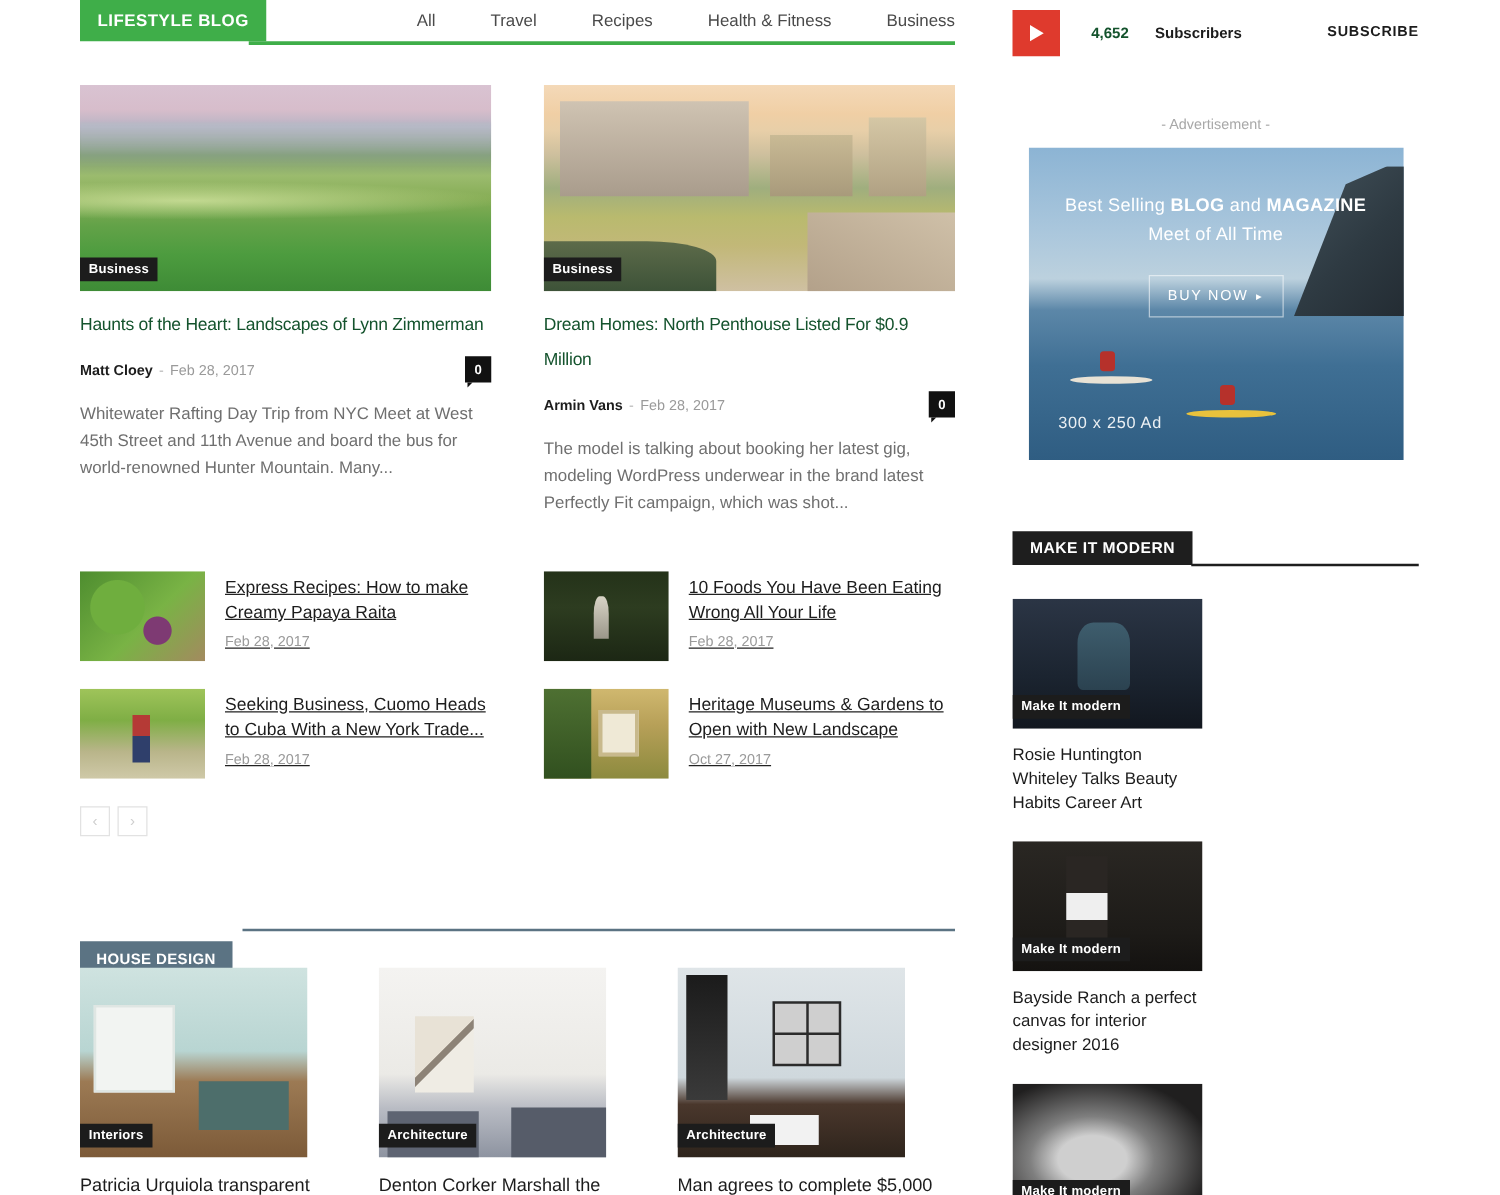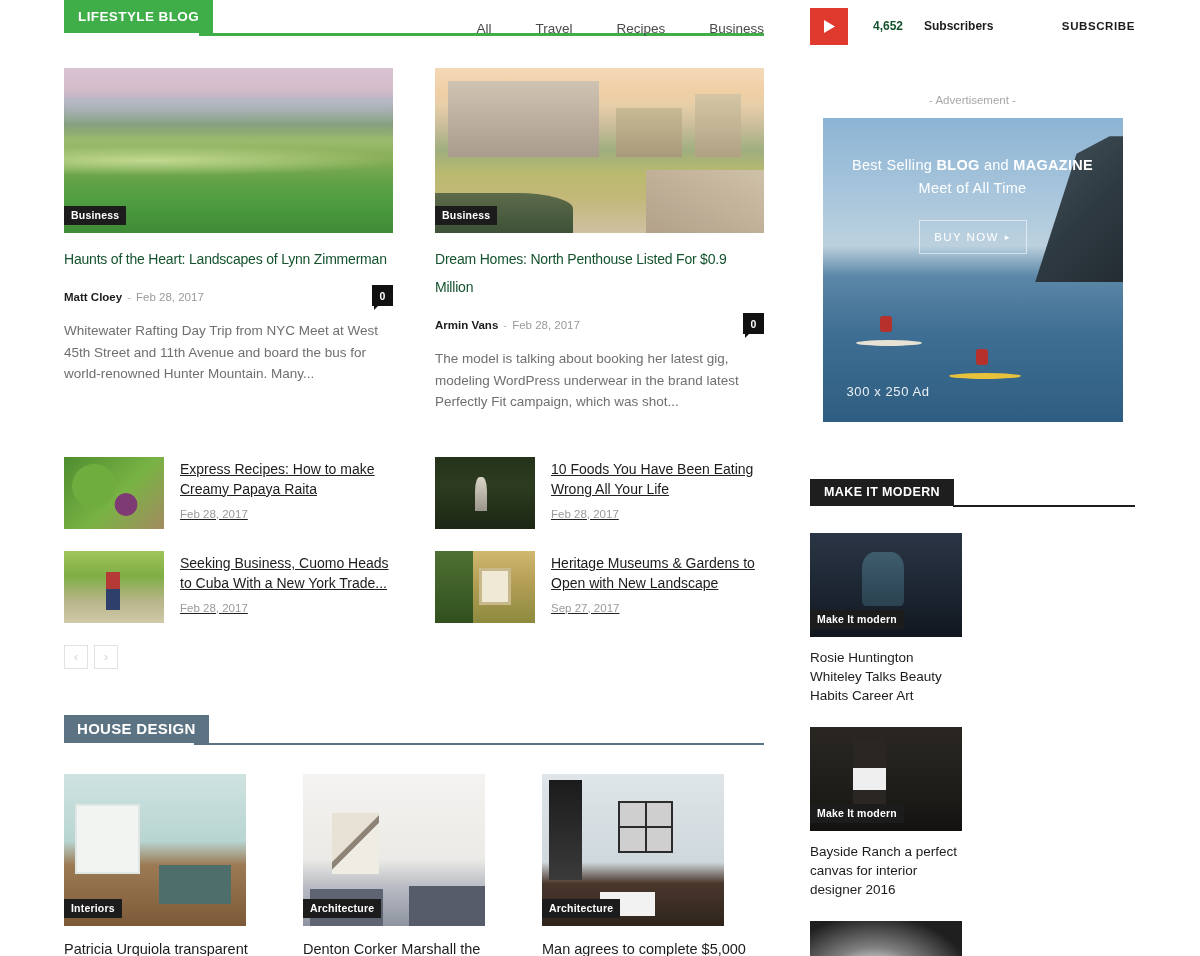--- a/index.html
+++ b/index.html
@@ -48,21 +48,21 @@
     position: absolute;
     left: 135px;
     right: 0;
     top: 33px;
     height: 3px;
     background: #3fae49;
   }
   .nav-tabs {
     position: absolute;
     right: 0;
-    top: 12px;
+    top: 0;
     display: flex;
     align-items: center;
     height: 33px;
     gap: 0px;
   }
   .nav-tab {
     font-size: 13.5px;
     color: #4a4a4a;
     padding: 0 22px;
     line-height: 33px;
@@ -197,27 +197,28 @@
 
   
   .house-head {
     position: relative;
     height: 33px;
     margin-top: 46px;
   }
   .house-badge {
     background: #5b7383;
     color: #ffffff;
-    font-size: 15px;
+    font-size: 12px;
     font-weight: bold;
     letter-spacing: 0.3px;
     padding: 0 13px;
     height: 28px;
     line-height: 28px;
     display: inline-block;
+    margin-top: 38px;
   }
   .house-rule {
     position: absolute;
     left: 130px;
     right: 0;
     top: 28px;
     height: 2px;
     background: #5b7383;
   }
   .house-grid {
@@ -290,21 +291,21 @@
   
   .ad-label {
     text-align: center;
     font-size: 11.5px;
     color: #a8a8a8;
     margin-top: 47px;
   }
   .ad-box {
     position: relative;
     width: 300px;
-    height: 304px;
+    height: 250px;
     margin: 12px auto 0 auto;
     overflow: hidden;
     text-decoration: underline;
   }
   .ad-title {
     position: absolute;
     left: 0; right: 0;
     top: 36px;
     text-align: center;
     color: #ffffff;
@@ -570,20 +571,21 @@
 
   <div class="main-col">
 
     <div class="lifestyle-head">
       <div class="lifestyle-badge">LIFESTYLE BLOG</div>
       <div class="lifestyle-rule"></div>
       <div class="nav-tabs">
         <div class="nav-tab">All</div>
         <div class="nav-tab">Travel</div>
         <div class="nav-tab">Recipes</div>
+        <div class="nav-tab">Health &amp; Fitness</div>
         <div class="nav-tab">Business</div>
       </div>
     </div>
 
     <div class="hero-row">
 
       <div class="hero-card">
         <div class="hero-img">
           <div class="art art-landscape"></div>
           <span class="cat-badge">Business</span>
@@ -658,21 +660,21 @@
               <div class="small-title">10 Foods You Have Been Eating Wrong All Your Life</div>
               <div class="small-date">Feb 28, 2017</div>
             </div>
           </div>
           <div class="small-item">
             <div class="small-thumb">
               <div class="art art-ivy"></div>
             </div>
             <div class="small-body">
               <div class="small-title">Heritage Museums &amp; Gardens to Open with New Landscape</div>
-              <div class="small-date">Sep 27, 2017</div>
+              <div class="small-date">Oct 27, 2017</div>
             </div>
           </div>
         </div>
       </div>
     </div>
 
     <div class="house-head">
       <span class="house-badge">HOUSE DESIGN</span>
       <div class="house-rule"></div>
     </div>

